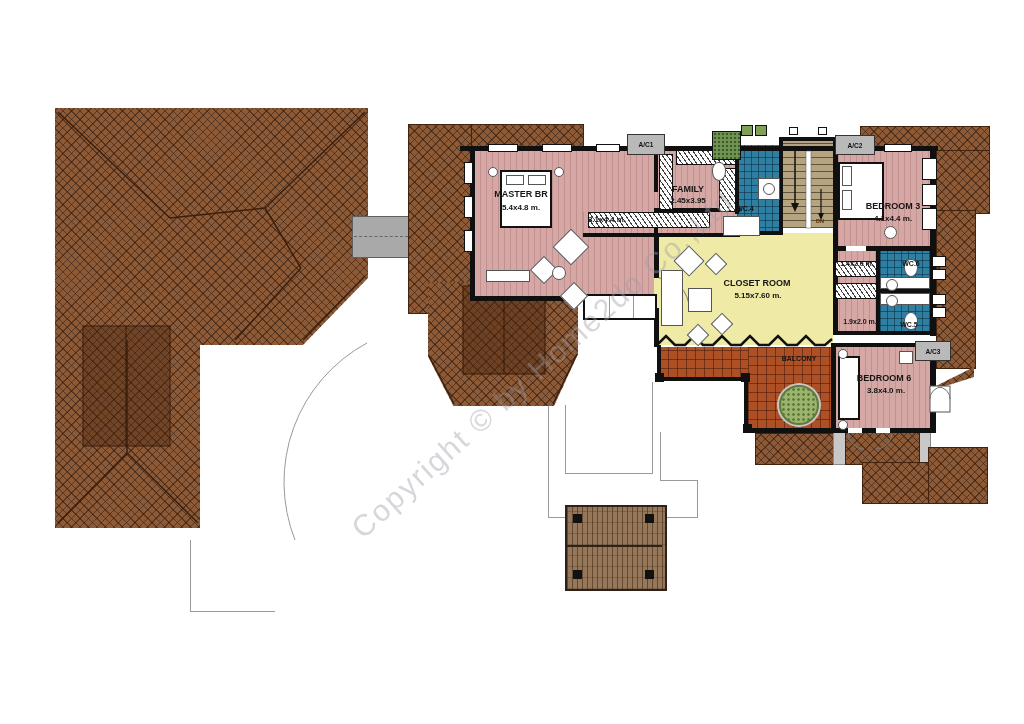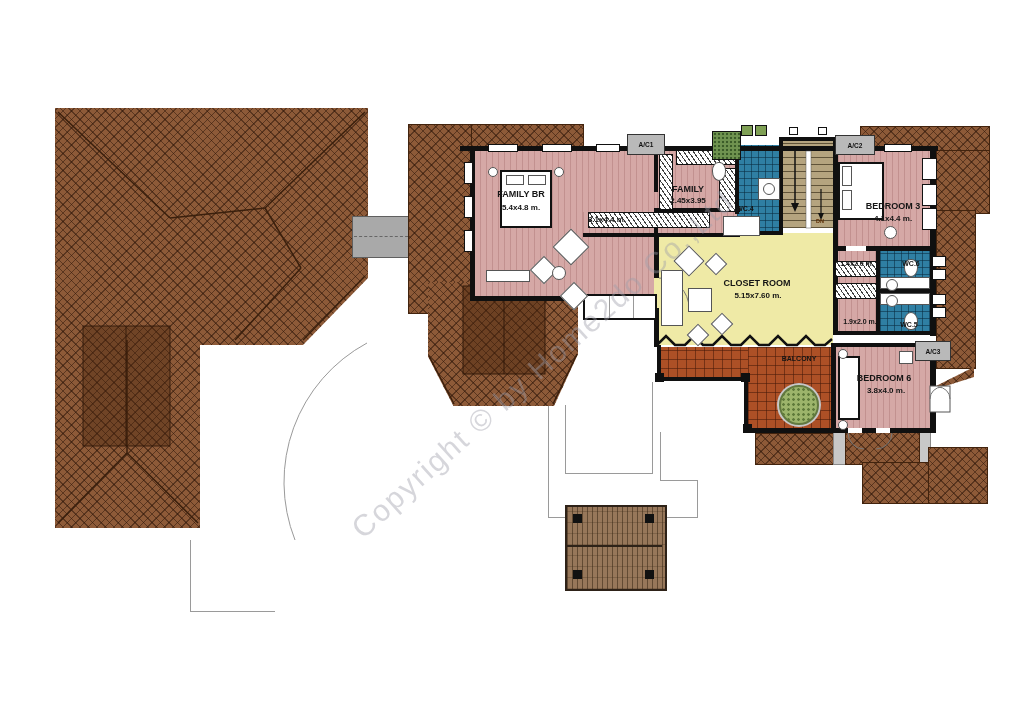--- a/index.html
+++ b/index.html
@@ -276,21 +276,21 @@
   <div class="ac" style="left:627px;top:134px;width:38px;height:21px;">
     <span>A/C1</span>
     </div>
   <div class="ac" style="left:835px;top:135px;width:40px;height:20px;">
     <span>A/C2</span>
     </div>
   <div class="ac" style="left:915px;top:341px;width:36px;height:20px;">
     <span>A/C3</span>
     </div>
 
-  <div class="lbl" style="left:521px;top:194px;">FAMILY BR</div>
+  <div class="lbl" style="left:521px;top:194px;">MASTER BR</div>
   <div class="lbl dim" style="left:521px;top:207px;">5.4x4.8 m.</div>
   <div class="lbl dim" style="left:607px;top:219px;">3.1x4.4 m.</div>
   <div class="lbl" style="left:688px;top:189px;">FAMILY</div>
   <div class="lbl dim" style="left:688px;top:200px;">2.45x3.95</div>
   <div class="lbl tiny" style="left:745px;top:208px;">WC.4</div>
   <div class="lbl" style="left:820px;top:221px;font-size:5.5px;color:#5a2a00;">DN</div>
   <div class="lbl" style="left:893px;top:206px;">BEDROOM 3</div>
   <div class="lbl dim" style="left:893px;top:218px;">4.1x4.4 m.</div>
   <div class="lbl dim" style="left:857px;top:263px;font-size:7px;">1.4x2.0 m.</div>
   <div class="lbl dim" style="left:860px;top:321px;font-size:7px;">1.9x2.0 m.</div>

